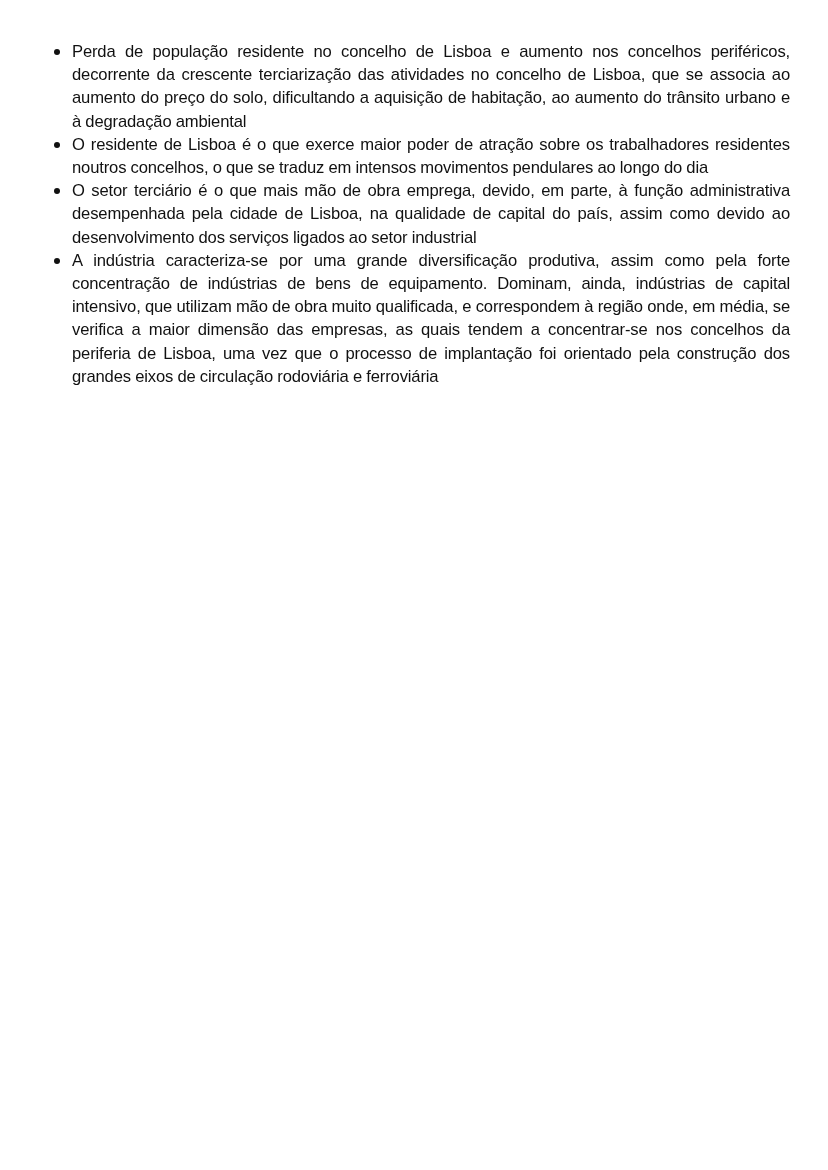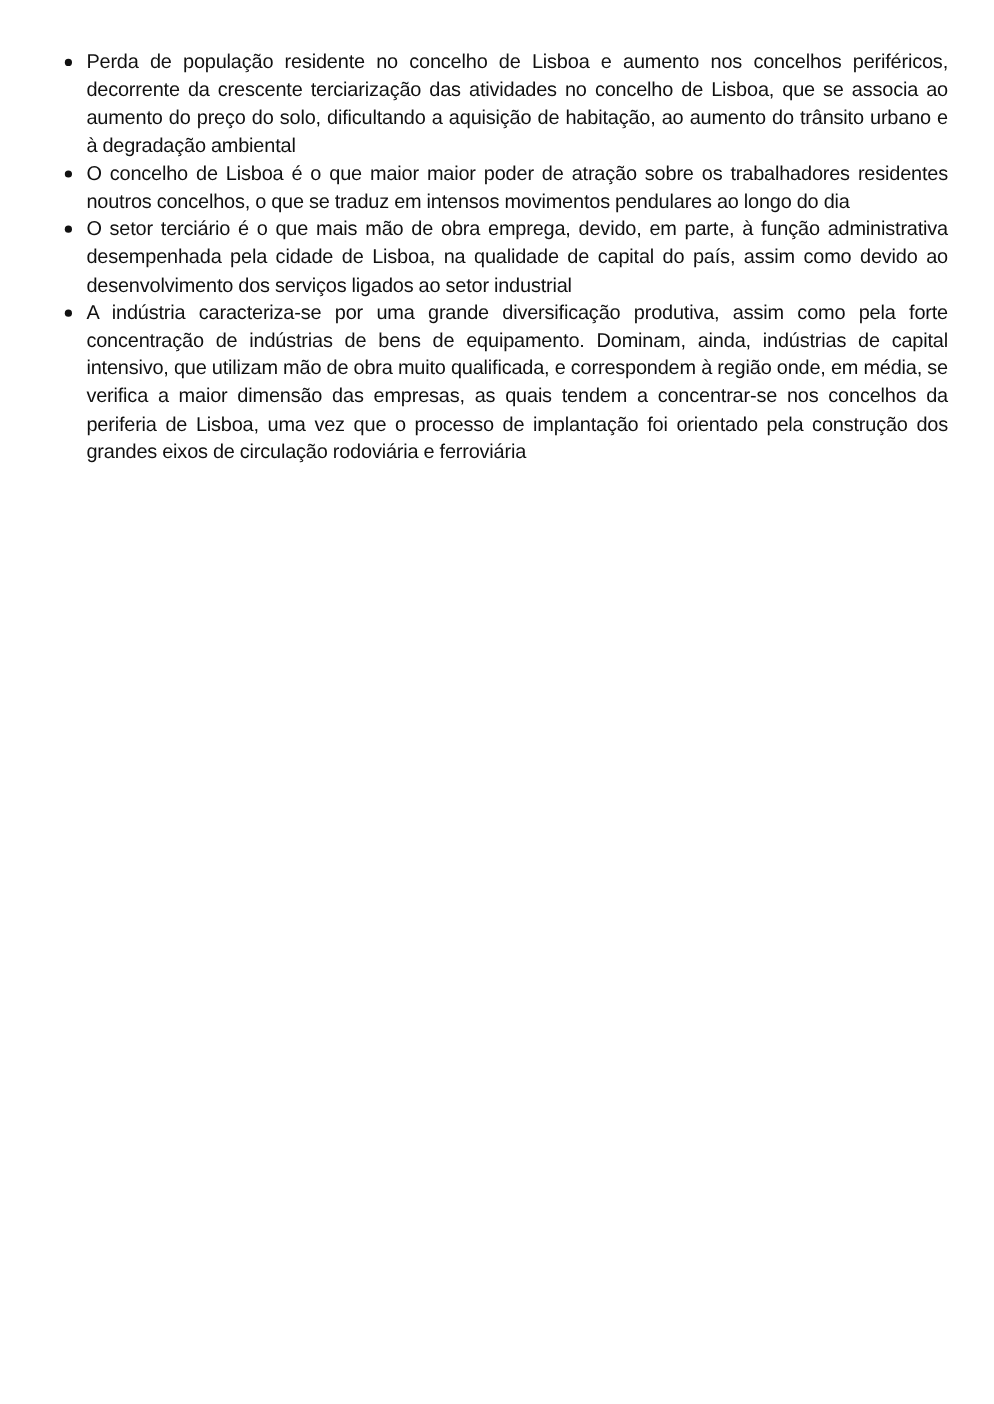--- a/index.html
+++ b/index.html
@@ -56,21 +56,21 @@
 <body>
 
 <div class="page">
   <ul class="bullet-list">
     <li class="bullet-item">
       <span class="bullet-dot"></span>
       <span>Perda de população residente no concelho de Lisboa e aumento nos concelhos periféricos, decorrente da crescente terciarização das atividades no concelho de Lisboa, que se associa ao aumento do preço do solo, dificultando a aquisição de habitação, ao aumento do trânsito urbano e à degradação ambiental</span>
     </li>
     <li class="bullet-item">
       <span class="bullet-dot"></span>
-      <span>O concelho de Lisboa é o que maior maior poder de atração sobre os trabalhadores residentes noutros concelhos, o que se traduz em intensos movimentos pendulares ao longo do dia</span>
+      <span>O residente de Lisboa é o que exerce maior poder de atração sobre os trabalhadores residentes noutros concelhos, o que se traduz em intensos movimentos pendulares ao longo do dia</span>
     </li>
     <li class="bullet-item">
       <span class="bullet-dot"></span>
       <span>O setor terciário é o que mais mão de obra emprega, devido, em parte, à função administrativa desempenhada pela cidade de Lisboa, na qualidade de capital do país, assim como devido ao desenvolvimento dos serviços ligados ao setor industrial</span>
     </li>
     <li class="bullet-item">
       <span class="bullet-dot"></span>
       <span>A indústria caracteriza-se por uma grande diversificação produtiva, assim como pela forte concentração de indústrias de bens de equipamento. Dominam, ainda, indústrias de capital intensivo, que utilizam mão de obra muito qualificada, e correspondem à região onde, em média, se verifica a maior dimensão das empresas, as quais tendem a concentrar-se nos concelhos da periferia de Lisboa, uma vez que o processo de implantação foi orientado pela construção dos grandes eixos de circulação rodoviária e ferroviária</span>
     </li>
   </ul>

